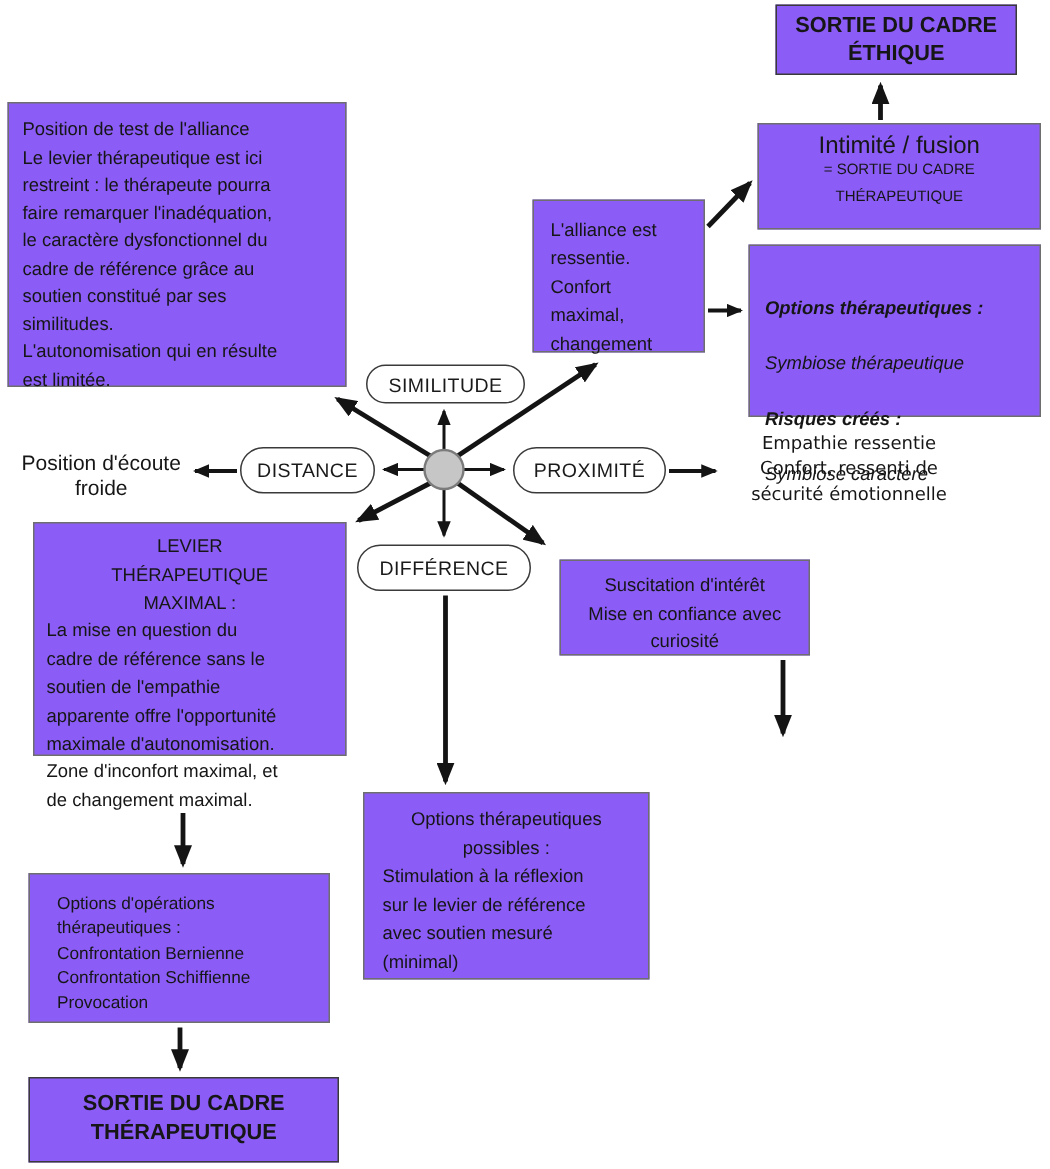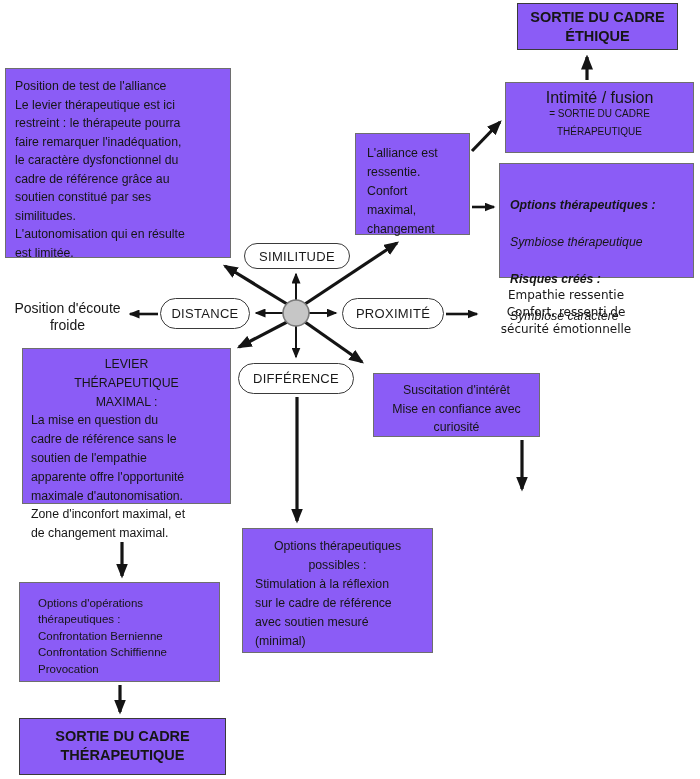--- a/index.html
+++ b/index.html
@@ -134,21 +134,21 @@
     <div class="txt" style="padding-top:7px;line-height:18.5px;">Suscitation d'intérêt
 Mise en confiance avec
 curiosité</div>
   </div>
 
 
   <div class="box" style="left:242px;top:528px;width:191px;height:125px;">
     <div class="txt center" style="padding-top:8px;line-height:19px;">Options thérapeutiques
 possibles :</div>
     <div class="txt" style="padding-left:12px;line-height:19px;">Stimulation à la réflexion
-sur le cadre de référence
+sur le levier de référence
 avec soutien mesuré
 (minimal)</div>
   </div>
 
   <div class="box" style="left:19px;top:582px;width:201px;height:100px;">
     <div class="txt" style="padding:12px 0 0 18px;font-size:11.5px;line-height:16.4px;">Options d'opérations
 thérapeutiques :
 Confrontation Bernienne
 Confrontation Schiffienne
 Provocation</div>

